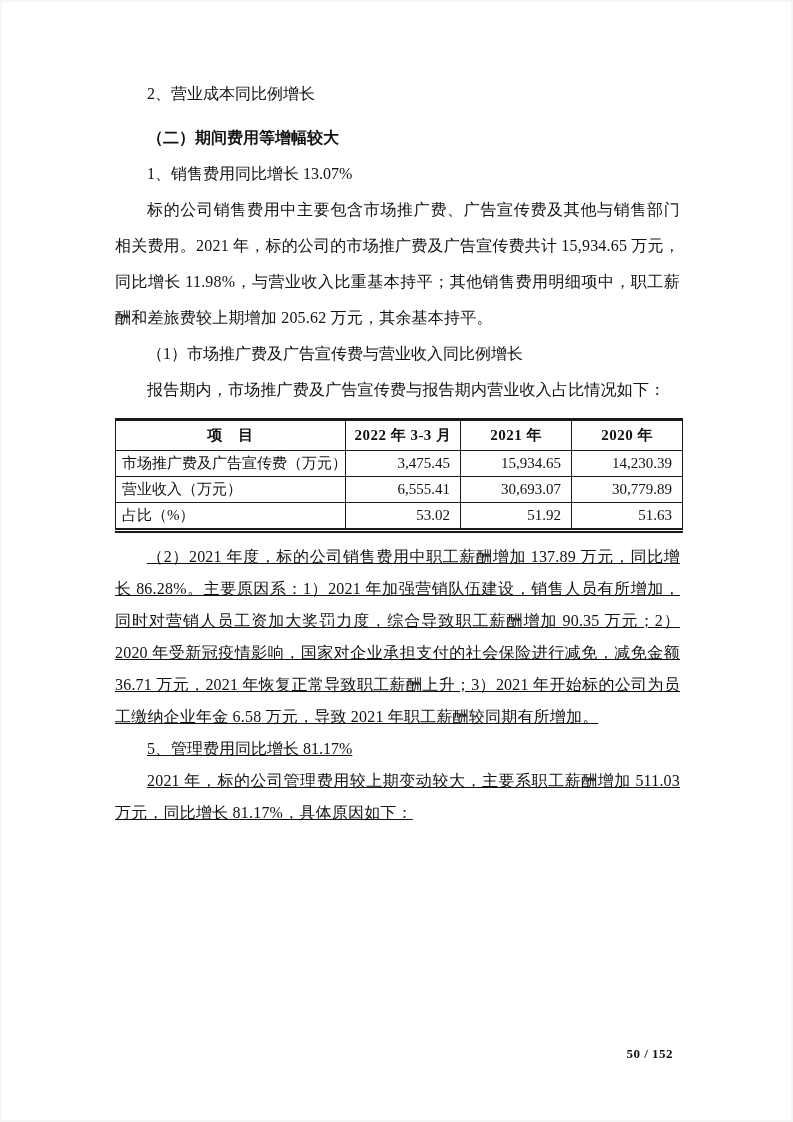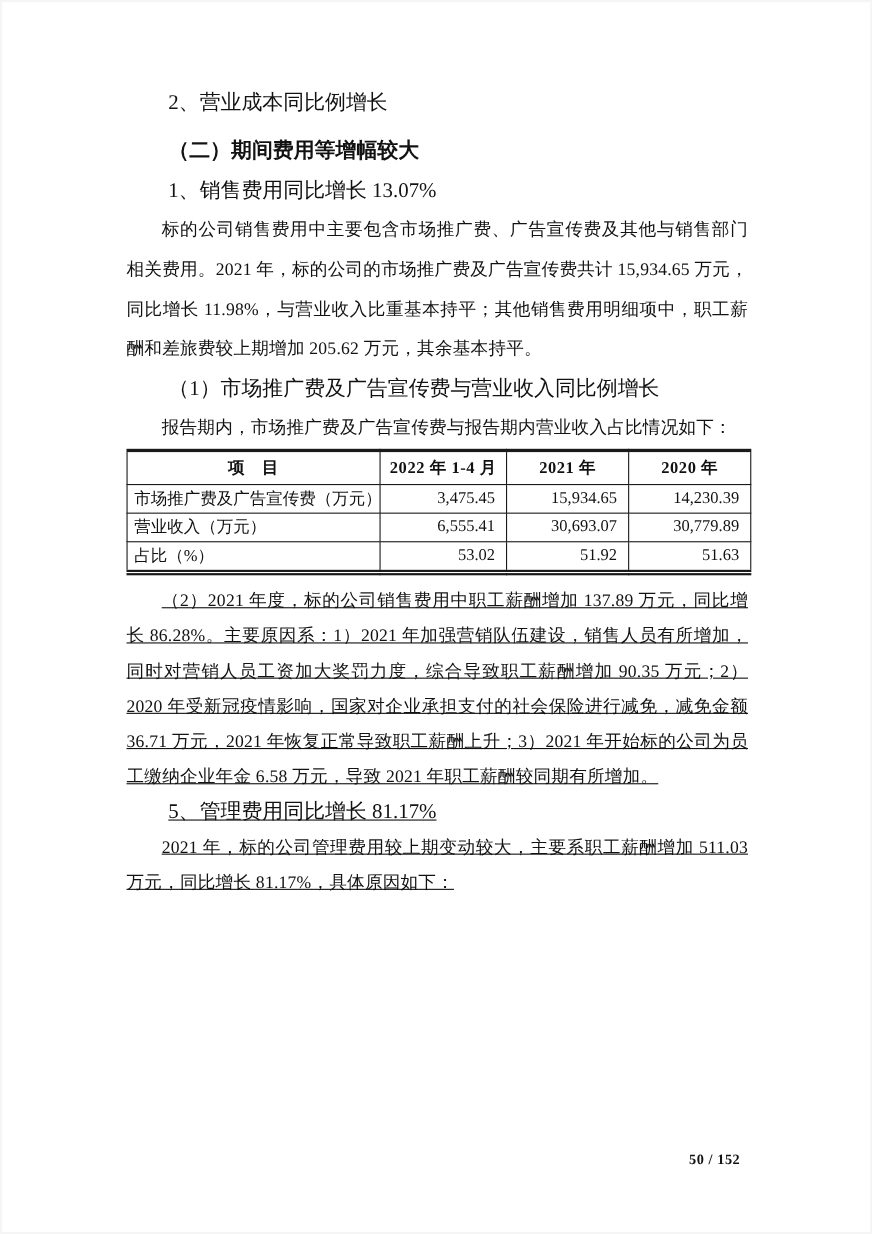--- a/index.html
+++ b/index.html
@@ -16,29 +16,29 @@
   .content { padding: 76px 113px 0 115px; }
   p { margin: 0; }
   .lh-a { line-height: 36px; }
   .lh-b { line-height: 32px; text-decoration: underline; }
   .para {
     font-size: 16px;
     text-align: justify;
     text-indent: 2em;
     letter-spacing: 0.2px;
   }
-  .line { font-size: 19px; text-indent: 2em; }
+  .line { font-size: 16px; text-indent: 2em; }
   .bold { font-weight: bold; }
   .h-gap { margin-top: 8px; }
 
   table.fin-table {
     width: 567px;
     border-collapse: collapse;
     table-layout: fixed;
-    margin: 0 0 8px 0;
+    margin: 10px 0 8px 0;
     border-top: 3px solid #1a1a1a;
     border-bottom: 5px double #1a1a1a;
     font-size: 15px;
     color: #111111;
   }
   table.fin-table th, table.fin-table td { border: 1px solid #1a1a1a; overflow: hidden; white-space: nowrap; }
   table.fin-table th {
     font-weight: bold;
     text-align: center;
     height: 29px;
@@ -80,21 +80,21 @@
     <table class="fin-table">
       <colgroup>
         <col style="width:230px">
         <col style="width:115px">
         <col style="width:111px">
         <col style="width:111px">
       </colgroup>
       <thead>
         <tr>
           <th>项　目</th>
-          <th>2022 年 1-4 月</th>
+          <th>2022 年 3-3 月</th>
           <th>2021 年</th>
           <th>2020 年</th>
         </tr>
       </thead>
       <tbody>
         <tr>
           <td class="cell-label">市场推广费及广告宣传费（万元）</td>
           <td class="cell-num">3,475.45</td>
           <td class="cell-num">15,934.65</td>
           <td class="cell-num">14,230.39</td>

